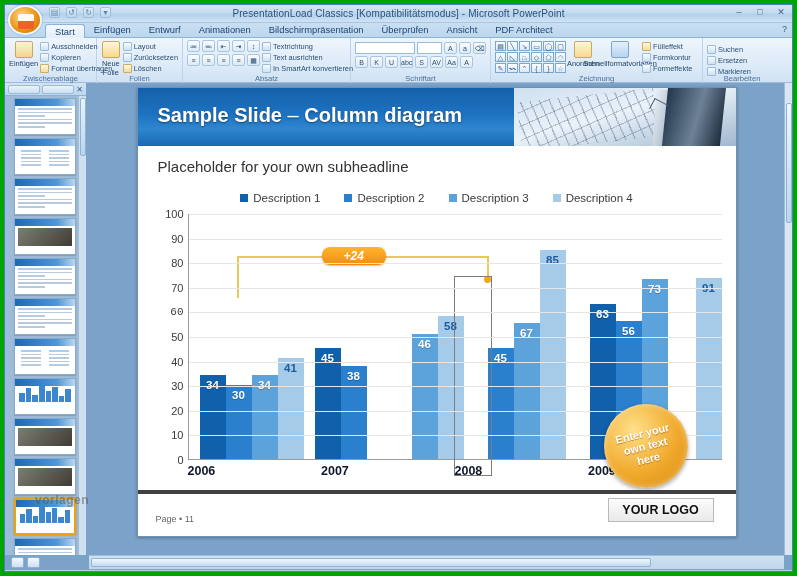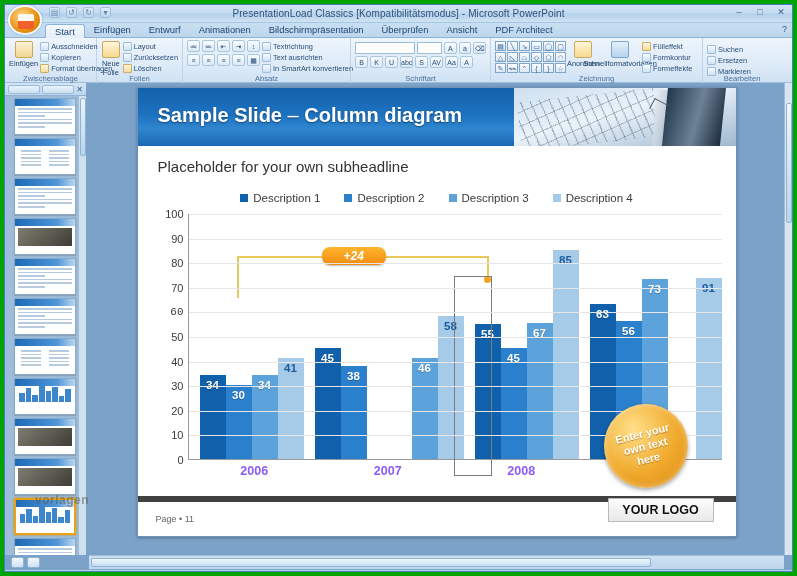--- a/index.html
+++ b/index.html
@@ -136,42 +136,42 @@
   .plot { position:absolute; left:28px; right:0; top:0; height:246px; border-left:1px solid #9a9a9a;
       border-bottom:1px solid #9a9a9a; }
   .grid { position:absolute; left:0; right:0; height:1px; background:#e6e6e6; }
   .groups { position:absolute; left:0; right:0; bottom:0; top:0; display:flex; }
   .grp { flex:1; display:flex; align-items:flex-end; justify-content:center; gap:0px; position:relative; }
   .bar { width:26px; position:relative; }
   .bar .v { position:absolute; left:0; right:0; top:4px; text-align:center; color:#fff; font-weight:bold;
       font-size:11.5px; text-shadow:0 1px 1px rgba(0,0,0,.25); }
   .bar.lightv .v { color:#1c5c9e; text-shadow:none; }
   .xlabels { position:absolute; left:28px; right:0; top:250px; display:flex; }
-  .xlabels div { flex:1; text-align:center; font-size:12.5px; font-weight:bold; color:#8b5cf6; }
+  .xlabels div { flex:1; font-size:12.5px; font-weight:bold; color:#0f172a; }
 
   .callout { position:absolute; left:48px; top:42px; width:252px; height:42px; }
   .callout .hline { position:absolute; left:0; right:0; top:0; height:2px; background:#e8c95c; }
   .callout .vleft { position:absolute; left:0; top:0; width:2px; height:42px; background:#e8c95c; }
   .callout .vright { position:absolute; right:0; top:0; width:2px; height:22px; background:#e8c95c; }
   .callout .dot { position:absolute; right:-2px; top:20px; width:7px; height:7px; border-radius:50%;
       background:#f4a51c; }
   .badge { position:absolute; left:85px; top:-9px; background:linear-gradient(#ffb52e,#f08c10);
       color:#fff; font-weight:bold; font-size:12px; padding:2px 22px; border-radius:8px;
       box-shadow:0 1px 2px rgba(0,0,0,.25);font-style:italic; }
   .selbox { position:absolute; left:265px; top:62px; width:38px; height:200px; border:1px solid #7c7c7c;
       background:rgba(255,255,255,0.0); }
 
   .stamp { position:absolute; right:48px; bottom:48px; width:84px; height:84px; border-radius:50%;
       background:radial-gradient(circle at 35% 30%,#ffe08a,#f0a92c 55%,#d78a12);
       box-shadow:0 2px 4px rgba(0,0,0,.35), inset 0 0 6px rgba(255,255,255,.5);
       display:flex; align-items:center; justify-content:center; }
   .stamp span { transform:rotate(-14deg); color:#fff; font-weight:bold; font-size:11px; text-align:center;
       line-height:13px; text-shadow:0 1px 1px rgba(160,100,10,.7); }
 
-  .sl-foot { position:absolute; left:0; right:0; bottom:0; height:40px; border-top:6px solid #404040;text-align:center; }
+  .sl-foot { position:absolute; left:0; right:0; bottom:0; height:46px; border-top:4px solid #404040;text-align:center; }
   .pagelbl { position:absolute; left:18px; bottom:12px; font-size:9px; color:#666; }
   .logobox { position:absolute; right:22px; bottom:14px; width:106px; height:24px;
       background:linear-gradient(#fcfcfc,#e9e9e9); border:1px solid #b9b9b9;
       display:flex; align-items:center; justify-content:center; font-weight:bold; font-size:12.5px;
       color:#111; }
 
   .vscroll { position:absolute; right:0; top:0; bottom:14px; width:8px; background:#d8e6f3;
       border-left:1px solid #9fbdd8; }
   .vscroll .th { position:absolute; left:1px; top:20px; width:6px; height:120px;
       background:linear-gradient(#f0f7fd,#bad5ed); border:1px solid #8fb3d3; border-radius:2px; }
@@ -648,31 +648,28 @@
                     <div class="v">41</div>
                   </div>
                 </div>
                 <div class="grp">
                   <div class="bar" style="height: 110.7px; background: linear-gradient(rgb(17, 96, 171), rgb(17, 96, 171));">
                     <div class="v">45</div>
                   </div>
                   <div class="bar" style="height: 93.48px; background: linear-gradient(rgb(42, 128, 205), rgb(42, 128, 205));">
                     <div class="v">38</div>
                   </div>
-                  <div class="bar" style="height: 101px; background: linear-gradient(rgb(92, 162, 219), rgb(92, 162, 219)); margin-left: 45px;">
+                  <div class="bar" style="height: 125px; background: linear-gradient(rgb(92, 162, 219), rgb(92, 162, 219)); margin-left: 45px;">
                     <div class="v">46</div>
                   </div>
                   <div class="bar lightv" style="height: 142.68px; background: linear-gradient(rgb(166, 203, 233), rgb(166, 203, 233));">
                     <div class="v">58</div>
                   </div>
                 </div>
                 <div class="grp">
-                  <div class="bar" style="height: 135.3px; background: linear-gradient(rgb(17, 96, 171), rgb(17, 96, 171));">
-                    <div class="v">55</div>
-                  </div>
                   <div class="bar" style="height: 110.7px; background: linear-gradient(rgb(42, 128, 205), rgb(42, 128, 205));">
                     <div class="v">45</div>
                   </div>
                   <div class="bar" style="height: 136px; background: linear-gradient(rgb(92, 162, 219), rgb(92, 162, 219));">
                     <div class="v">67</div>
                   </div>
                   <div class="bar lightv" style="height: 209.1px; background: linear-gradient(rgb(166, 203, 233), rgb(166, 203, 233));">
                     <div class="v">85</div>
                   </div>
                 </div>

